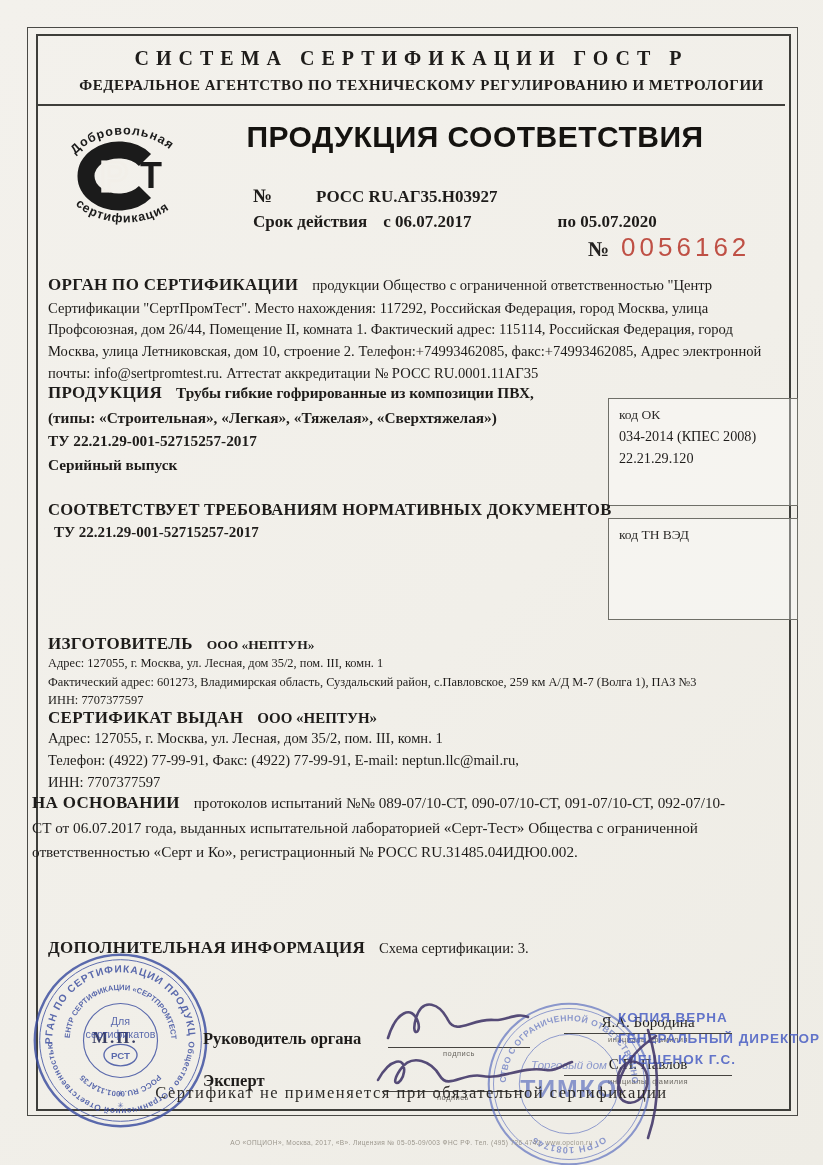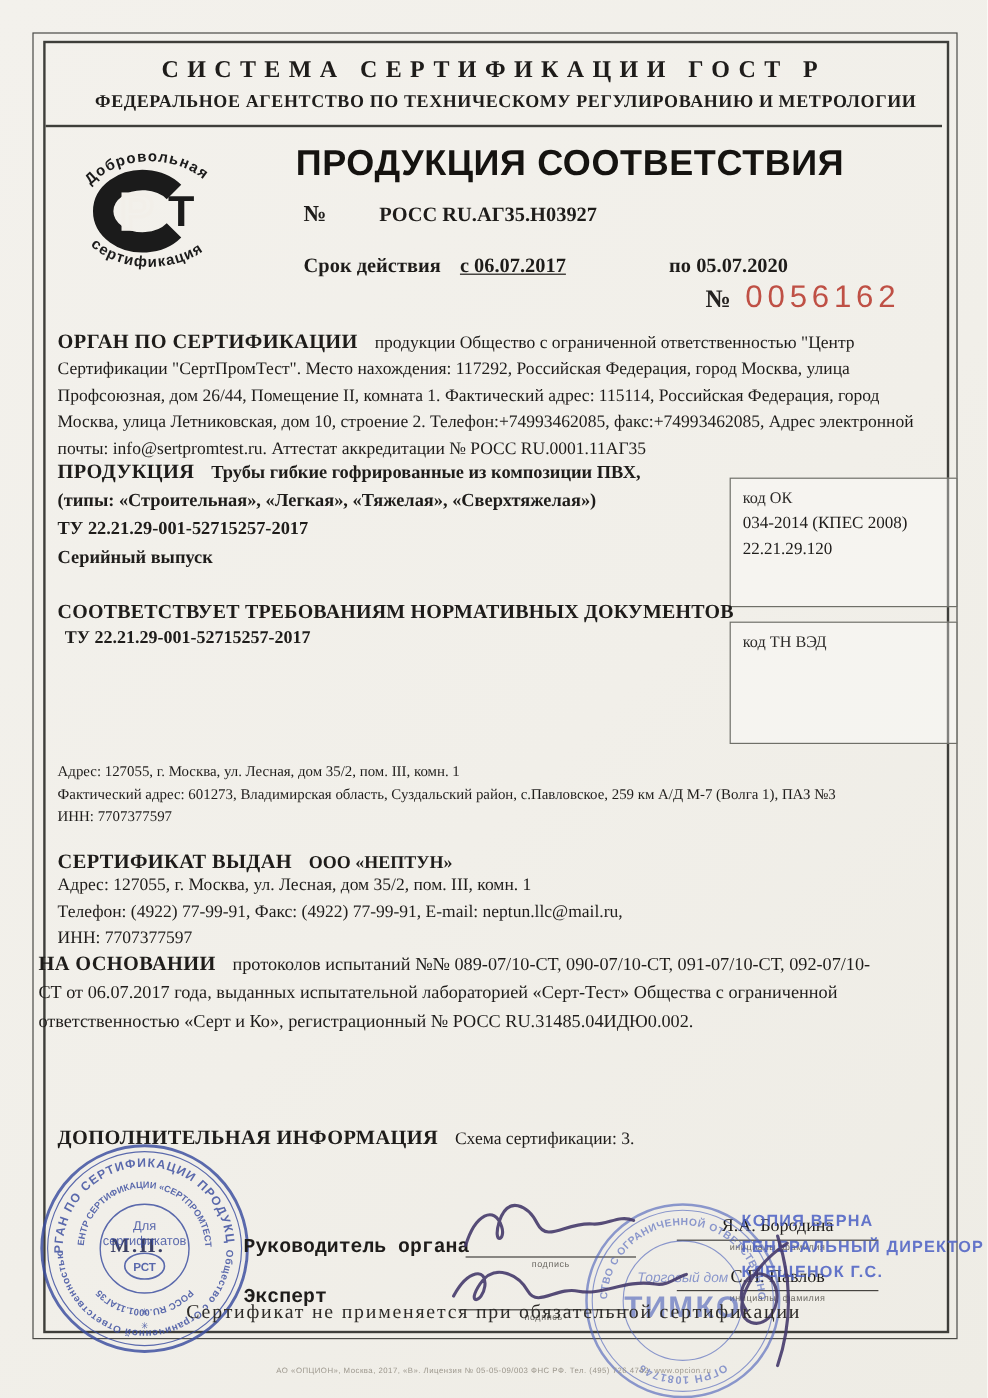--- a/index.html
+++ b/index.html
@@ -12,24 +12,24 @@
     color:#1e1c1a;
   }
   .frame-outer{position:absolute;left:27px;top:27px;width:769px;height:1087px;border:1.5px solid #4a4a46;}
   .frame-inner{position:absolute;left:36px;top:34px;width:751px;height:1073px;border:2px solid #3e3e3a;}
   .header-box{position:absolute;left:38px;top:36px;width:747px;height:68px;border-bottom:2px solid #3e3e3a;text-align:center;}
   .hdr-system{margin-top:11px;font-weight:bold;font-size:20px;letter-spacing:7px;}
   .hdr-agency{margin-top:7px;font-weight:bold;font-size:15px;letter-spacing:.5px;padding-left:20px;}
   .abs{position:absolute;}
   .title{top:120px;left:185px;width:580px;text-align:center;
     font-family:"Liberation Sans","DejaVu Sans",sans-serif;font-weight:bold;font-size:30px;letter-spacing:.5px;color:#151310;}
-  .cert-no{top:168px;left:253px;font-weight:bold;font-size:17px;}
+  .cert-no{top:185px;left:253px;font-weight:bold;font-size:17px;}
   .cert-no .lbl{font-size:19px;margin-right:44px;}
   .validity{top:212px;left:253px;font-weight:bold;font-size:17px;}
-  .validity .from{margin-left:16px;text-decoration:underline;}
+  .validity .from{margin-left:16px;}
   .validity .to{margin-left:86px;}
   .serial{top:232px;left:588px;}
   .serial .lbl{font-weight:bold;font-size:21px;color:#242220;}
   .serial .val{font-family:"Liberation Sans","DejaVu Sans",sans-serif;font-size:26px;letter-spacing:4px;color:#bf5045;margin-left:12px;}
   .sec-label{font-weight:bold;font-size:17px;letter-spacing:.3px;margin-right:14px;}
   .organ{top:272px;left:48px;width:736px;font-size:14.6px;line-height:1.5;}
   .production{top:380px;left:48px;width:578px;font-size:15.3px;font-weight:bold;line-height:1.53;}
   .code-box{border:1.2px solid #6f6f68;background:rgba(255,255,255,.35);padding:8px 10px;}
   .code-ok{left:608px;top:398px;width:168px;height:90px;}
   .code-tnved{left:608px;top:518px;width:168px;height:84px;}
@@ -40,21 +40,21 @@
   .conformity .tu{font-weight:bold;font-size:15px;margin-top:4px;padding-left:6px;}
   .manufacturer{top:634px;left:48px;width:742px;}
   .manufacturer .name{font-weight:bold;font-size:13.5px;}
   .manufacturer .line{font-size:12.4px;line-height:1.5;}
   .issued{top:708px;left:48px;width:742px;}
   .issued .name{font-weight:bold;font-size:15px;}
   .issued .line{font-size:14.6px;line-height:1.5;}
   .basis{top:790px;left:32px;width:704px;font-size:15.2px;line-height:1.55;}
   .additional{top:938px;left:48px;width:720px;font-size:14.6px;}
   .mp-mark{left:92px;top:1028px;font-weight:bold;font-size:17px;color:#3a3f63;letter-spacing:2px;}
-  .role-label{font-weight:bold;font-size:16.5px;font-family:Liberation Mono, monospace;}
+  .role-label{font-weight:bold;font-size:16.5px;}
   .role-head{left:203px;top:1029px;}
   .role-expert{left:203px;top:1071px;}
   .sig-line{width:142px;text-align:center;}
   .sig-line .rule{height:1px;border-bottom:1.5px solid #45433f;}
   .sig-line .cap, .sig-name .cap{font-family:"Liberation Sans",sans-serif;font-size:7.5px;color:#6b6862;letter-spacing:.5px;margin-top:1px;}
   .sig-line-1{left:388px;top:1046px;}
   .sig-line-2{left:382px;top:1090px;}
   .sig-name{width:168px;text-align:center;}
   .sig-name .nm{font-size:15px;border-bottom:1.2px solid #45433f;padding-bottom:2px;}
   .sig-name-1{left:564px;top:1014px;}
@@ -134,20 +134,23 @@
   <div class="abs conformity">
     <div class="sec-label">СООТВЕТСТВУЕТ ТРЕБОВАНИЯМ НОРМАТИВНЫХ ДОКУМЕНТОВ</div>
     <div class="tu">ТУ 22.21.29-001-52715257-2017</div>
   </div>
 
   <div class="abs code-box code-tnved">
     <div class="cb-label">код ТН ВЭД</div>
   </div>
 
   <div class="abs manufacturer">
+    <div>
+      <span class="sec-label">ИЗГОТОВИТЕЛЬ</span><span class="name">ООО «НЕПТУН»</span>
+    </div>
     <div class="line">Адрес: 127055, г. Москва, ул. Лесная, дом 35/2, пом. III, комн. 1</div>
     <div class="line">Фактический адрес: 601273, Владимирская область, Суздальский район, с.Павловское, 259 км А/Д М-7 (Волга 1), ПАЗ №3</div>
     <div class="line">ИНН: 7707377597</div>
   </div>
 
   <div class="abs issued">
     <div>
       <span class="sec-label">СЕРТИФИКАТ ВЫДАН</span><span class="name">ООО «НЕПТУН»</span>
     </div>
     <div class="line">Адрес: 127055, г. Москва, ул. Лесная, дом 35/2, пом. III, комн. 1</div>

